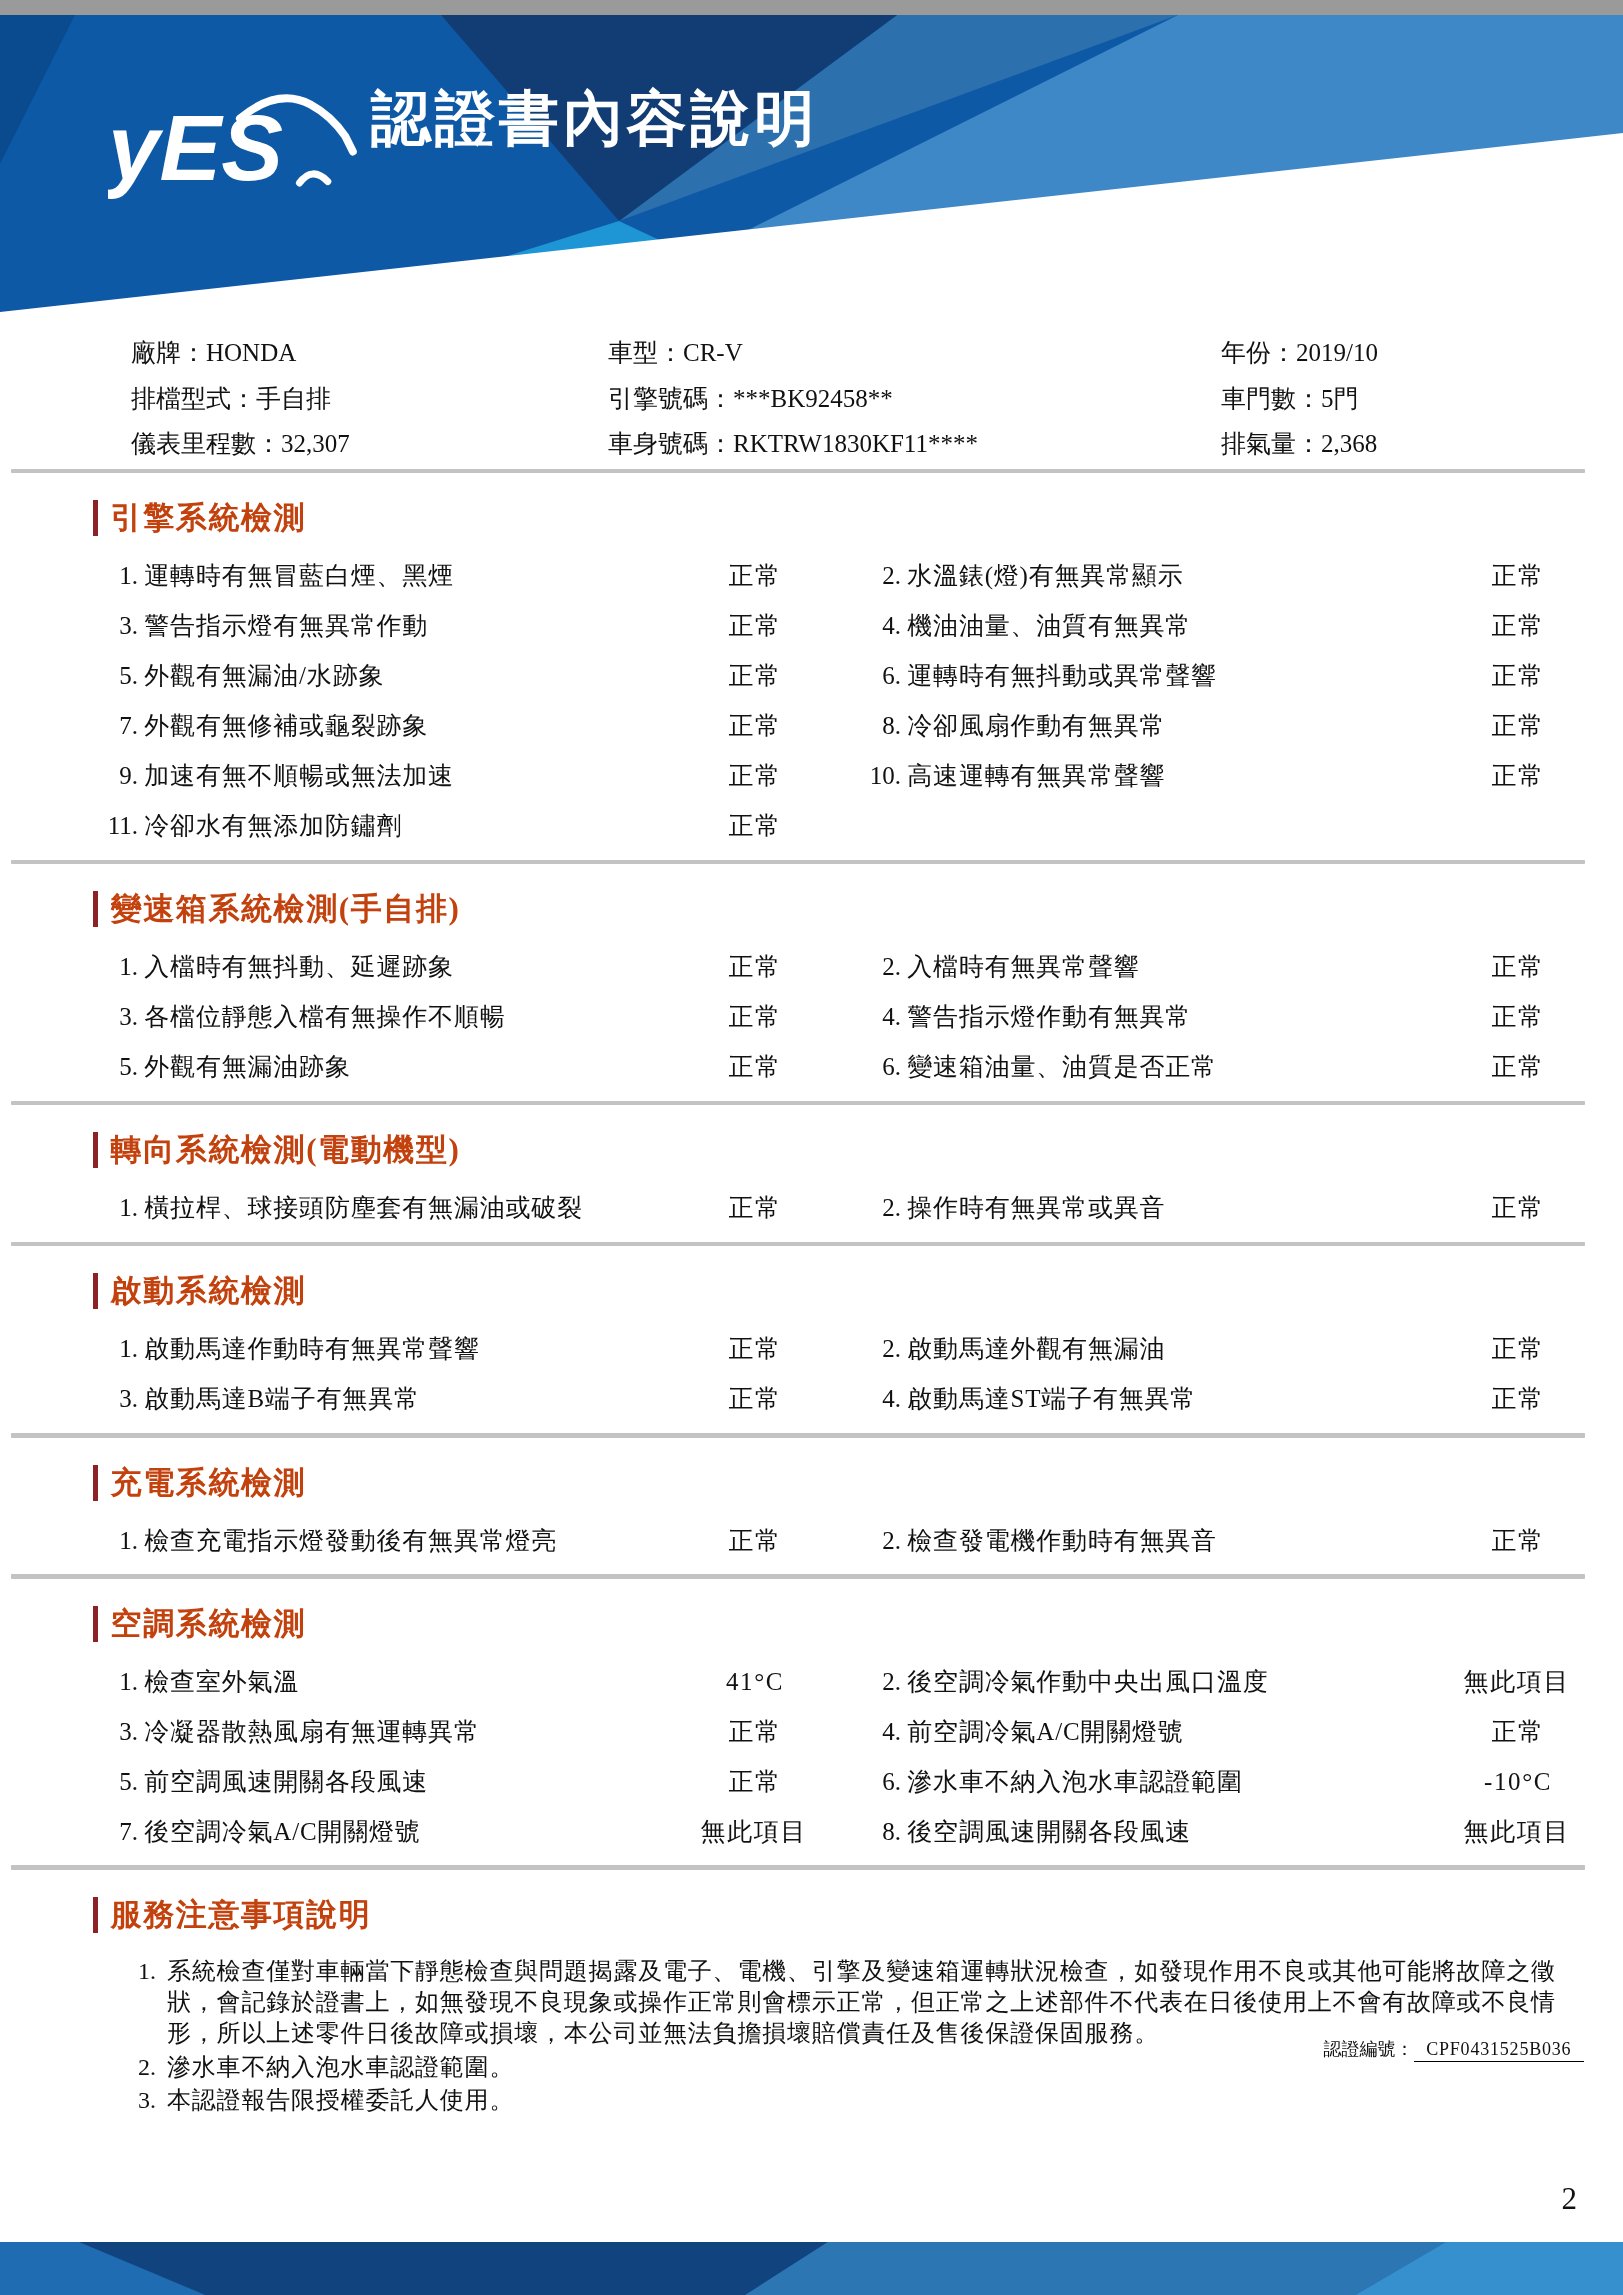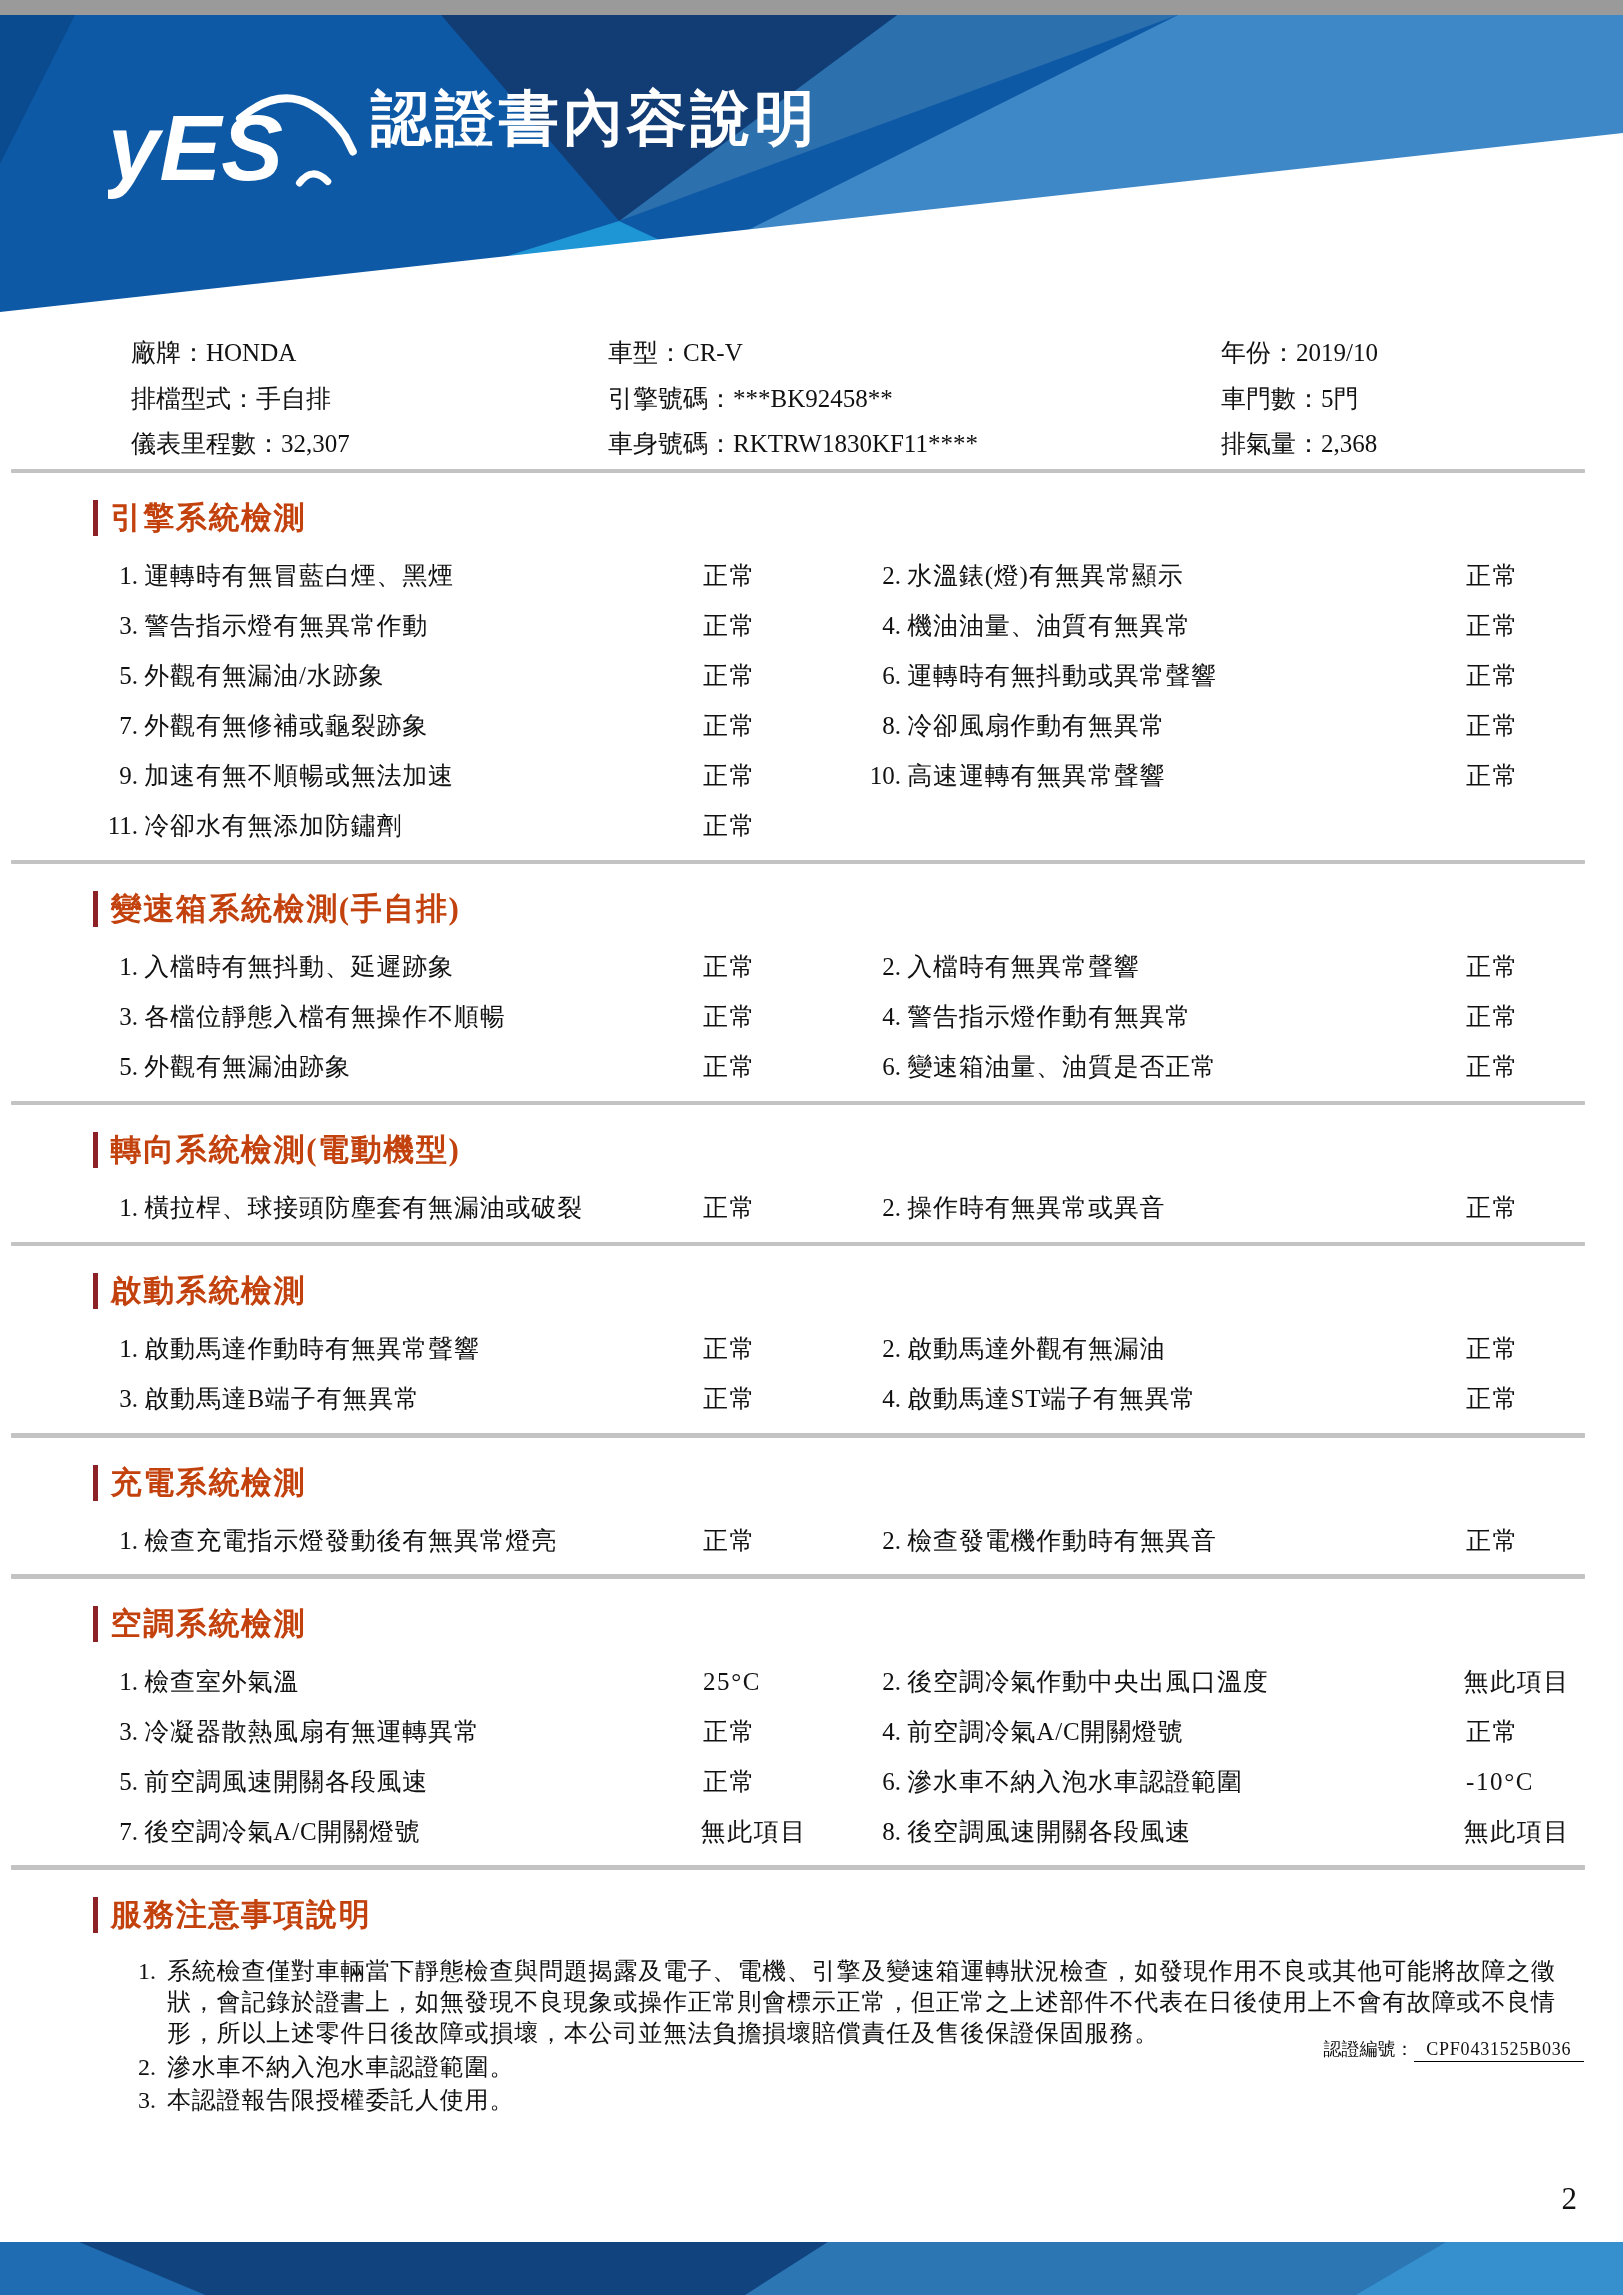--- a/index.html
+++ b/index.html
@@ -36,21 +36,21 @@
     border-left:5.5px solid #8c2126;padding-left:12.6px;
     font-size:31px;line-height:36px;font-weight:600;letter-spacing:1.6px;
   }
   .items{
     display:grid;grid-template-columns:1fr 1fr;column-gap:50px;row-gap:23px;
     margin:26px 53px 0 94px;font-size:25px;line-height:27px;
   }
   .item{display:flex;align-items:baseline;}
   .item .no{flex:0 0 44px;text-align:right;}
   .item .txt{flex:1 1 auto;margin-left:6.3px;letter-spacing:0.8px;}
-  .item .status{flex:0 0 auto;min-width:104px;text-align:left;white-space:nowrap;letter-spacing:1.6px;}
+  .item .status{flex:0 0 auto;min-width:104px;text-align:center;white-space:nowrap;letter-spacing:1.6px;}
   .sec .rule{margin-top:20.4px;}
   
   .notes-wrap{position:relative;}
   .notes{margin:23.6px 47px 0 118px;font-size:24px;line-height:31px;}
   .note{display:flex;margin-bottom:2.4px;}
   .note .no{flex:0 0 38px;text-align:right;margin-right:11px;}
   .note .txt{flex:1;letter-spacing:0.8px;}
   .cert{
     position:absolute;right:39px;top:2023px;font-size:18px;line-height:23.6px;
   }
@@ -278,21 +278,21 @@
   </div>
       <div class="rule"></div>
     </div>
 
     <div class="sec">
       <div class="sec-title">空調系統檢測</div>
       <div class="items">
     <div class="item">
       <span class="no">1.</span>
       <span class="txt">檢查室外氣溫</span>
-      <span class="status">25°C</span>
+      <span class="status">41°C</span>
     </div>
 
     <div class="item">
       <span class="no">2.</span>
       <span class="txt">後空調冷氣作動中央出風口溫度</span>
       <span class="status">無此項目</span>
     </div>
 
     <div class="item">
       <span class="no">3.</span>

